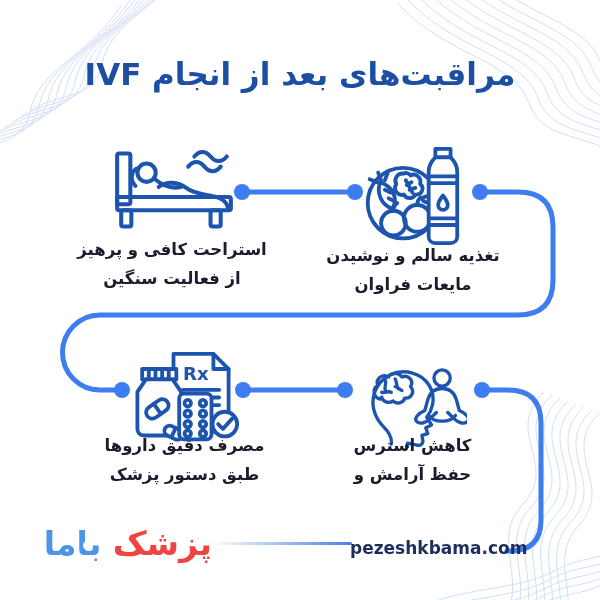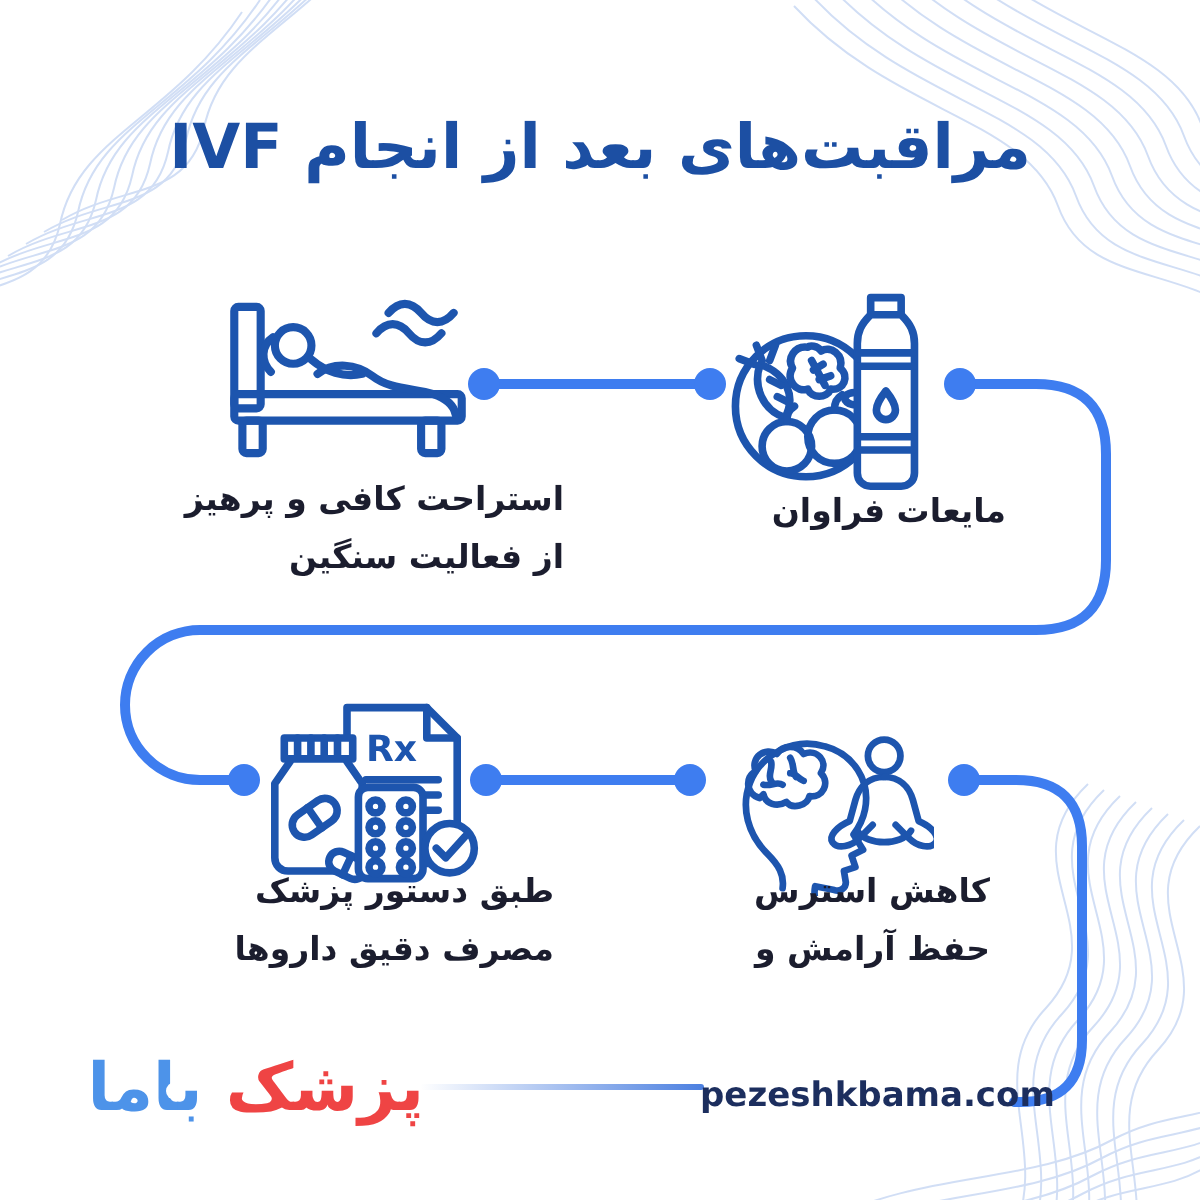--- a/index.html
+++ b/index.html
@@ -9,21 +9,21 @@
   .deco,.connector{position:absolute;left:0;top:0;width:600px;height:600px;pointer-events:none;}
   .waves{stroke:#b9cdf0;stroke-width:1;fill:none;opacity:.65;}
   .page-title{position:absolute;left:0;top:56px;width:600px;text-align:center;direction:rtl;
               font-size:31px;font-weight:700;color:#1c4fa3;letter-spacing:0;}
   .step-icon{position:absolute;}
   .art{stroke:#1d55ae;stroke-width:4;fill:none;stroke-linecap:round;stroke-linejoin:round;}
   .art-thin{stroke-width:3.5;}
   .wfill{fill:#fff;}
   .rx{font-family:"DejaVu Sans",sans-serif;font-size:19px;font-weight:700;fill:#1d55ae;
       stroke:none;stroke-width:0;}
-  .step-label{position:absolute;text-align:right;direction:rtl;color:#1b1d2e;
+  .step-label{position:absolute;text-align:center;direction:rtl;color:#1b1d2e;
               font-size:16.5px;font-weight:700;line-height:1.75;}
   .step-label span{display:block;white-space:nowrap;}
   .logo{position:absolute;left:62px;top:524px;width:150px;font-size:33px;font-weight:700;
         direction:rtl;text-align:left;white-space:nowrap;}
   .logo-dark{color:#ef4444;}
   .logo-light{color:#4d93e9;}
   .logo-bubble{position:absolute;left:21px;top:17px;width:9px;height:9px;background:#fff;
                border-radius:50%;}
   .footer-divider{position:absolute;left:210px;top:542px;width:142px;height:3px;border-radius:2px;
                   background:linear-gradient(to right, rgba(125,160,235,0), #4b7fe0);}
@@ -136,20 +136,21 @@
         <path d="M33 72 c0 -4 1 -6 4 -8 M58 66 c0 -4 1 -6 4 -8"></path>
         <path d="M63 59 c5 -4 10 -2 11 2 c-5 4 -10 2 -11 -2 z"></path>
         <path class="wfill" d="M77 7 h16 v9 h-16 z"></path>
         <path class="wfill" d="M77 16 c-5 5 -7 9 -7 15 v68 c0 4 3 7 7 7 h16 c4 0 7 -3 7 -7 v-68 c0 -6 -2 -10 -7 -15 z"></path>
         <path d="M71 36 h28 M71 43 h28"></path>
         <path d="M85 56 c-4 5 -5 8 -5 10 a5 5 0 0 0 10 0 c0 -2 -1 -5 -5 -10 z"></path>
         <path d="M71 80 h28 M71 87 h28"></path>
       </g>
     </svg>
     <div class="step-label" style="left:323px;top:242px;width:180px;">
+      <span>تغذیه سالم و نوشیدن</span>
       <span>مایعات فراوان</span>
     </div>
   </div>
 
   <div>
     <svg class="step-icon" style="left:126px;top:350px;" width="114" height="95" viewBox="0 0 120 100">
       <g class="art">
         <path class="wfill" d="M50 4 h42 l16 16 v66 h-58 z"></path>
         <path d="M92 4 v16 h16"></path>
         <text class="rx" x="60" y="32">Rx</text>
@@ -172,22 +173,22 @@
           <circle cx="81" cy="67" r="3.4"></circle>
         <circle cx="65" cy="78" r="3.4"></circle>
           <circle cx="81" cy="78" r="3.4"></circle>
         <circle cx="65" cy="88" r="3.4"></circle>
           <circle cx="81" cy="88" r="3.4"></circle>
         <circle class="wfill" cx="104" cy="78" r="13"></circle>
         <path d="M97 78 l5 5 l10 -11"></path>
       </g>
     </svg>
     <div class="step-label" style="left:92px;top:432px;width:185px;">
+      <span>مصرف دقیق داروها</span>
       <span>طبق دستور پزشک</span>
-      <span>مصرف دقیق داروها</span>
     </div>
   </div>
 
   <div>
     <svg class="step-icon" style="left:352px;top:352px;" width="115" height="96" viewBox="0 0 120 100">
       <g class="art art-thin">
         <path d="M41 96 c1 -7 -2 -12 -8 -18 c-10 -10 -14 -24 -9 -37 c6 -15 23 -24 39 -19 c15 4 24 18 21 33 c-1 5 -3 9 -6 13 l5 8 l-6 3 l2 6 l-6 2 l1 6 c0 3 -3 5 -6 4 l-10 -2 c-1 5 0 8 2 11"></path>
         <path d="M29 49 c-7 -2 -8 -11 -2 -14 c-3 -7 5 -13 11 -9 c3 -5 11 -5 14 0 c7 -3 13 4 9 10 c5 5 1 13 -6 12 c-1 5 -9 7 -12 3 c-5 3 -11 1 -12 -4 z"></path>
         <path d="M35 30 c1 4 -2 7 0 10 M45 28 c2 3 1 7 3 10 M31 42 c4 1 7 -2 10 0 M52 40 c-3 -1 -4 -4 -7 -4"></path>
         <circle cx="94" cy="27" r="8.5"></circle>

